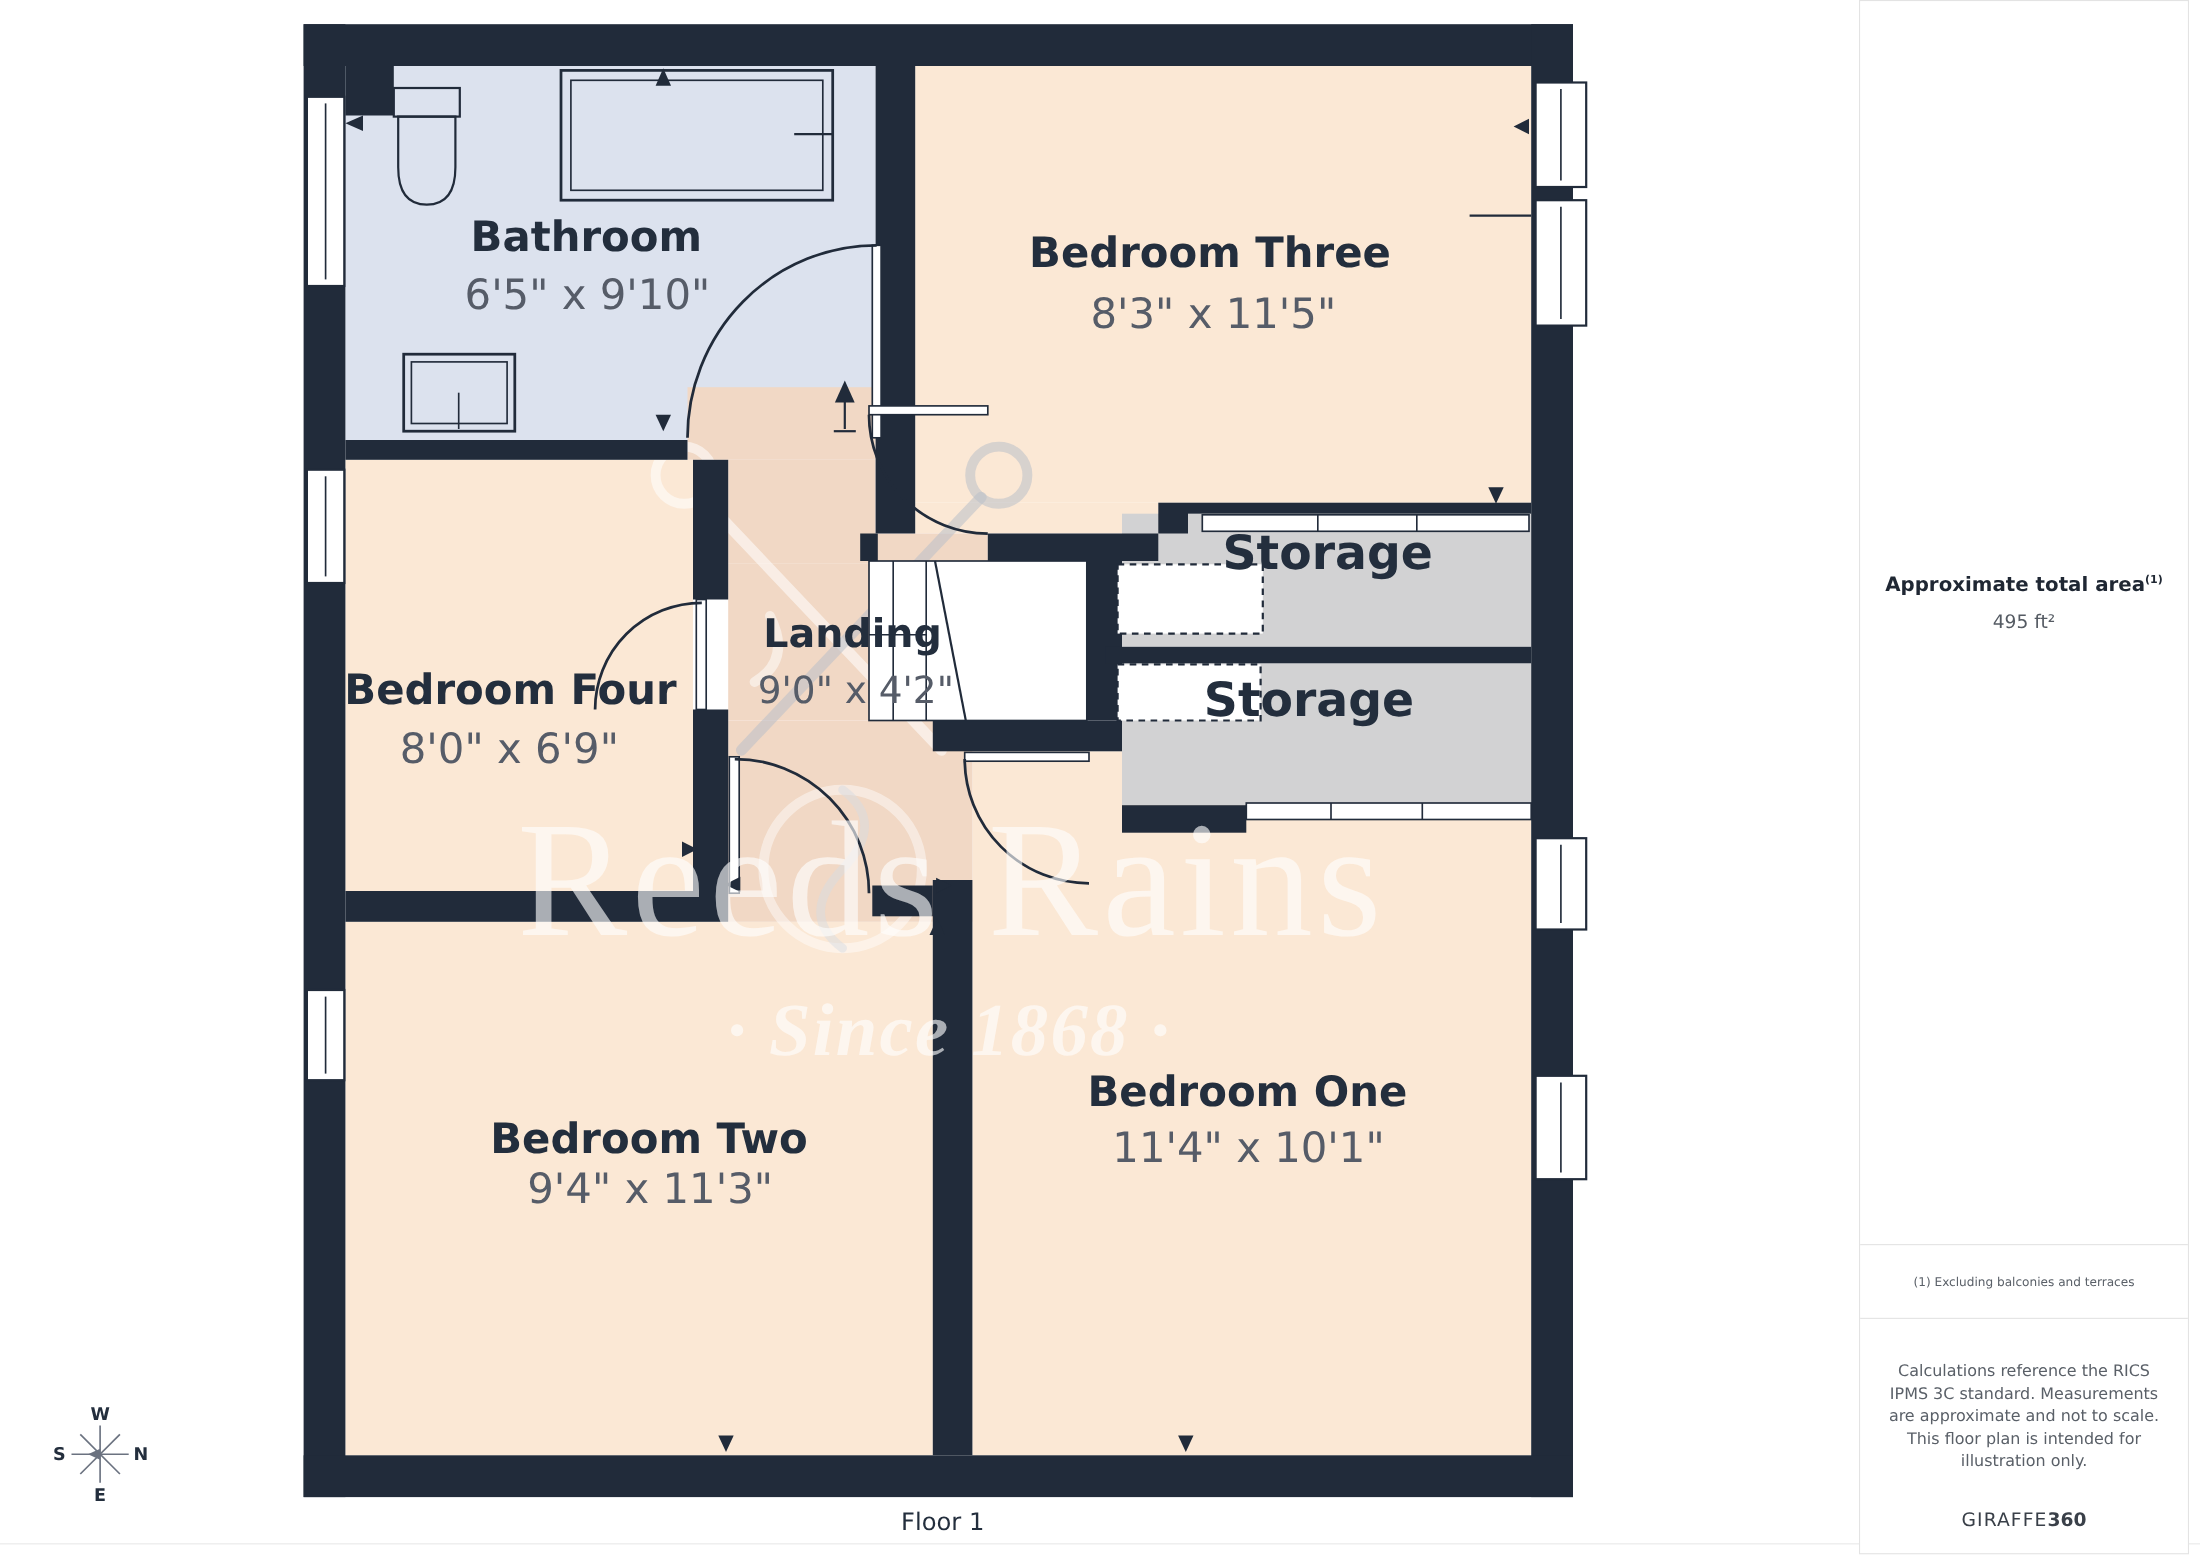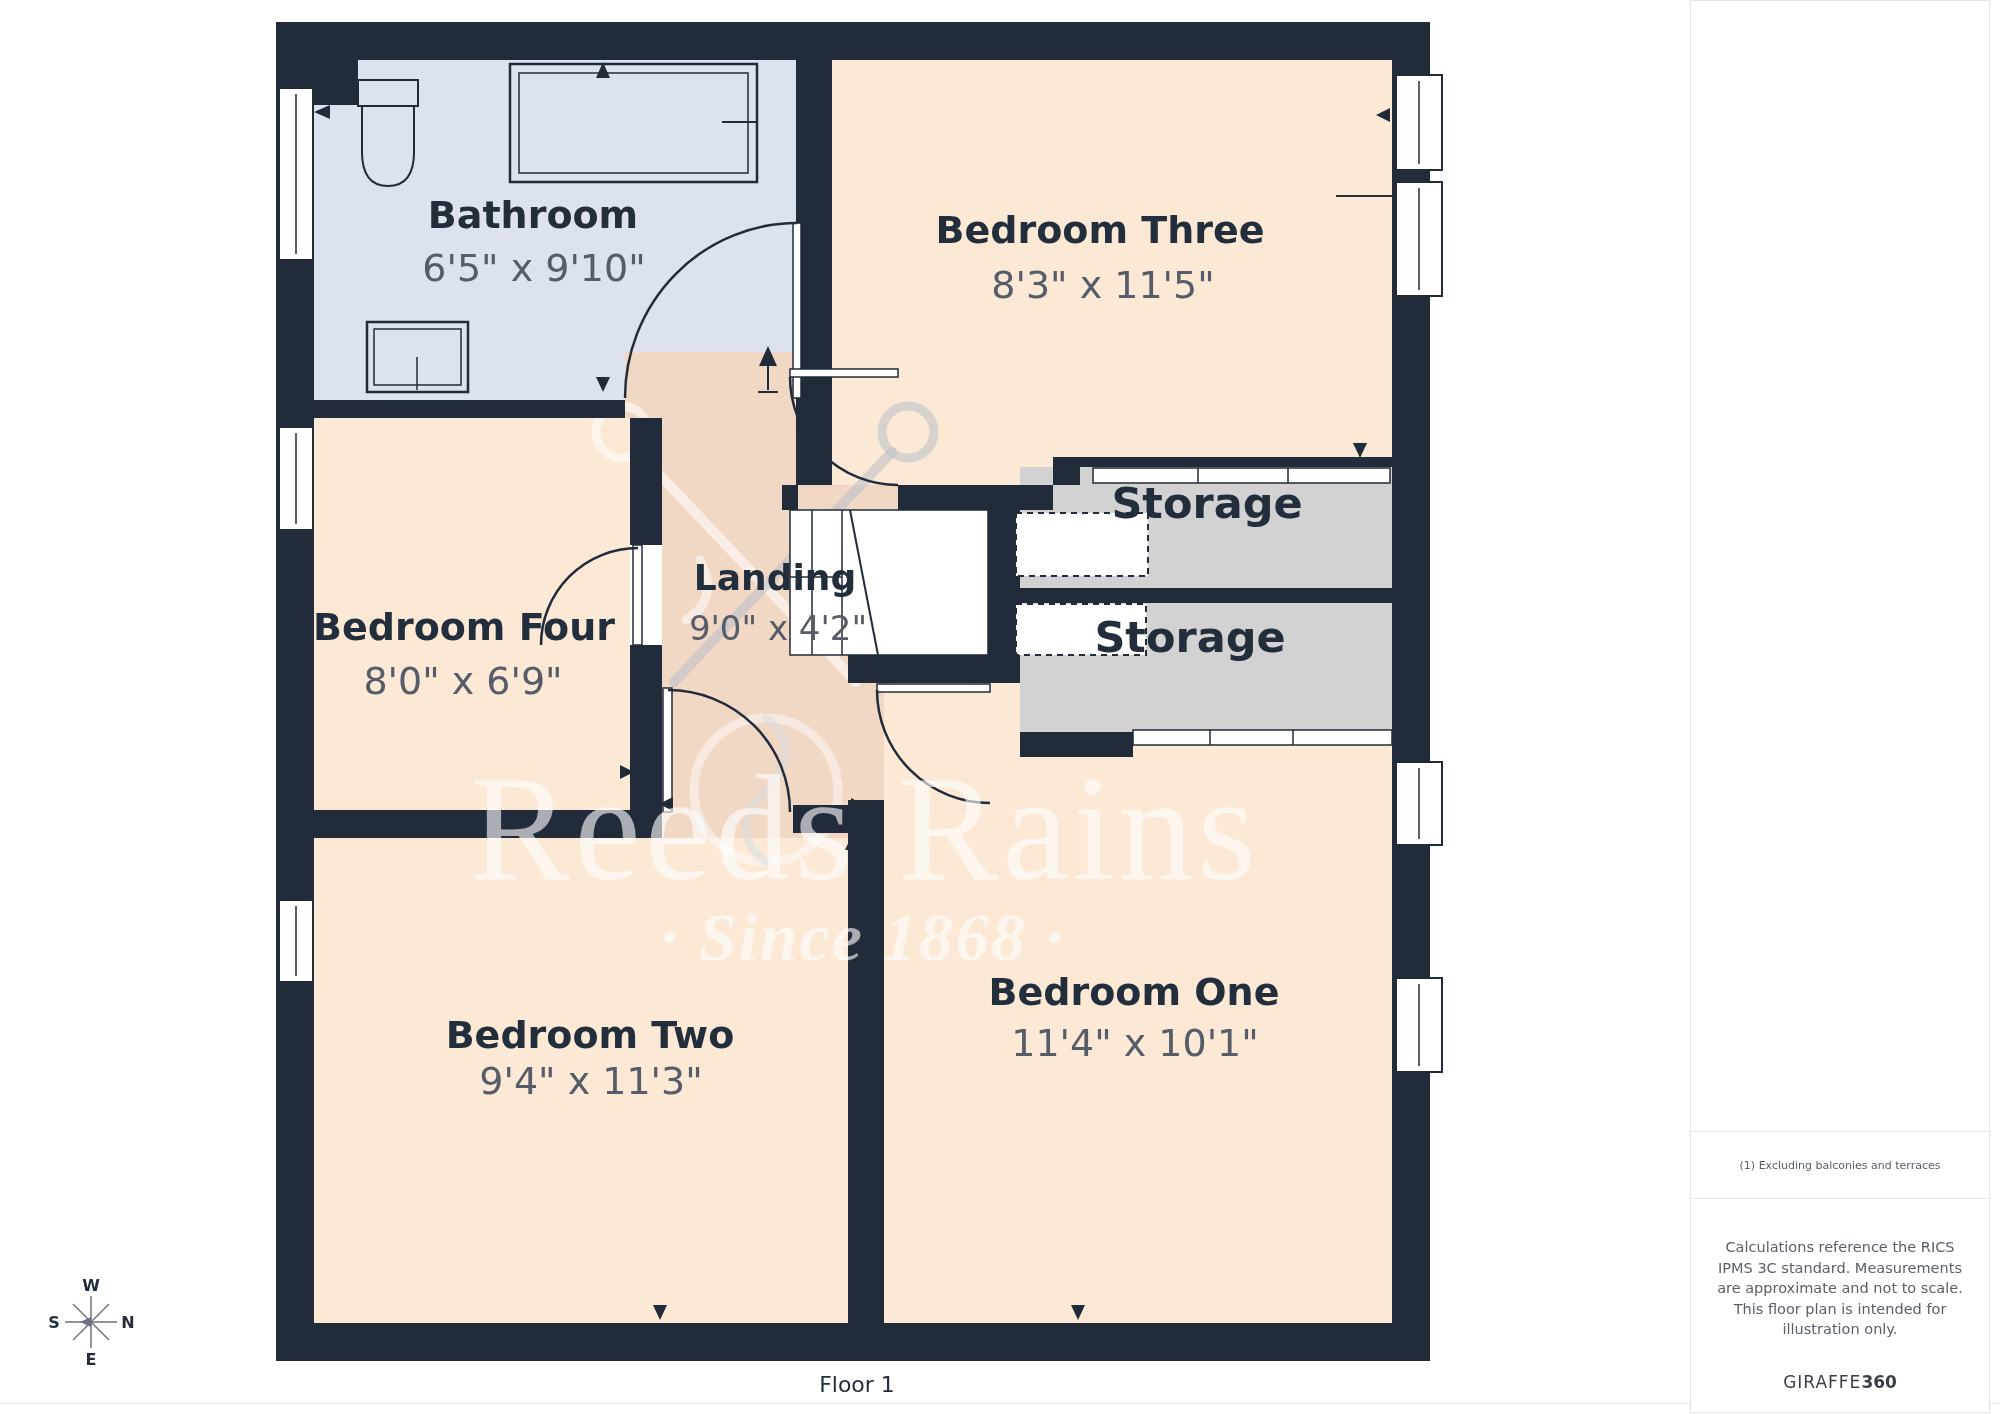--- a/index.html
+++ b/index.html
@@ -245,21 +245,21 @@
 
   <g stroke="#6b7280" stroke-width="1.5">
     <line x1="91" y1="1296" x2="91" y2="1348"></line>
     <line x1="65" y1="1322" x2="117" y2="1322"></line>
     <line x1="73" y1="1304" x2="109" y2="1340"></line>
     <line x1="73" y1="1340" x2="109" y2="1304"></line>
     <path d="M 80 1322 L 91 1317 L 91 1327 Z" fill="#6b7280" stroke="none"></path>
   </g>
 </svg>
 
-<div class="wm-brand" style="left:865px;top:800px;margin-top:28px;">Reeds Rains</div>
+<div class="wm-brand" style="left:865px;top:800px;">Reeds Rains</div>
 <div class="wm-tagline" style="left:863px;top:937px;">· Since 1868 ·</div>
 
 <div class="lbl room-title" style="left:533px;top:215px;">Bathroom</div>
 <div class="lbl room-dims" style="left:534px;top:268px;">6'5" x 9'10"</div>
 
 <div class="lbl room-title" style="left:1100px;top:230px;">Bedroom Three</div>
 <div class="lbl room-dims" style="left:1103px;top:285px;">8'3" x 11'5"</div>
 
 <div class="lbl room-title" style="left:464px;top:627px;">Bedroom Four</div>
 <div class="lbl room-dims" style="left:463px;top:681px;">8'0" x 6'9"</div>
@@ -278,20 +278,24 @@
 
 <div class="compass-letter" style="left:91px;top:1285px;">W</div>
 <div class="compass-letter" style="left:54px;top:1322px;">S</div>
 <div class="compass-letter" style="left:128px;top:1322px;">N</div>
 <div class="compass-letter" style="left:91px;top:1359px;">E</div>
 
 <div class="bottom-rule"></div>
 <div class="floor-label" style="left:857px;top:1384px;">Floor 1</div>
 
 <div class="sidebar">
+  <div class="area-block">
+    <div class="area-title"><span>Approximate total area</span><sup>(1)</sup></div>
+    <div class="area-value">495 ft²</div>
+  </div>
 
   <div class="footnote-box">
     <div class="footnote-text">(1) Excluding balconies and terraces</div>
   </div>
 
   <div class="disclaimer-box">
     <div class="disclaimer-text">Calculations reference the RICS IPMS 3C standard. Measurements are approximate and not to scale. This floor plan is intended for illustration only.</div>
     <div class="brand-line"><span>GIRAFFE</span><span class="b360">360</span></div>
   </div>
 </div>

